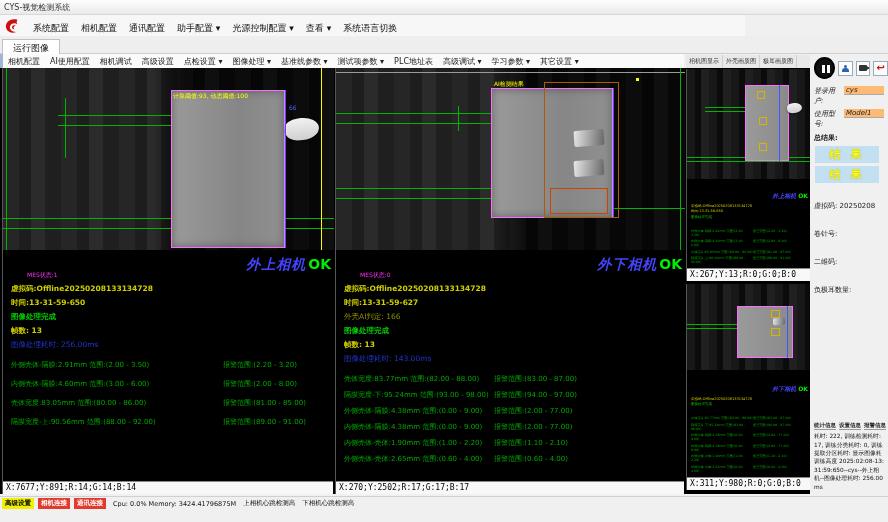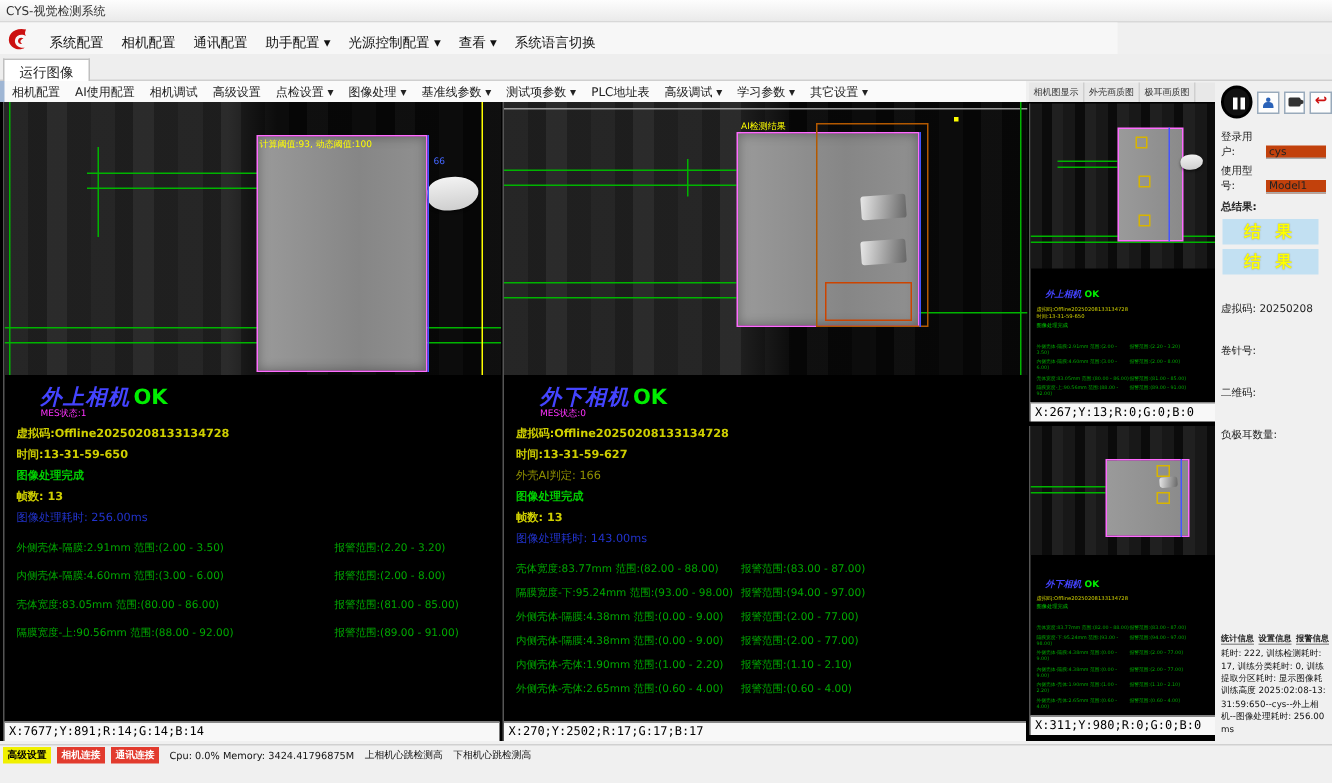--- a/index.html
+++ b/index.html
@@ -54,21 +54,21 @@
   .whitetab { position:absolute; background:linear-gradient(#f2f2f2,#cfcfcf);
     border-radius:45% 55% 55% 45%; transform:rotate(-6deg);
     box-shadow:0 1px 2px rgba(0,0,0,.6); }
   .orange-rect { position:absolute; border:1px solid #b35900; }
   .metaltab { position:absolute; background:linear-gradient(100deg,#e8e8e8,#9a9a9a 60%,#666);
     border-radius:2px; transform:rotate(-4deg); }
   .ydot { position:absolute; width:3px; height:3px; background:#ffff00; }
 
   
   .camtext { position:absolute; left:8px; top:186px; right:2px; }
-  .camtitle { margin-left:16px; }
+  .camtitle { margin-left:16px;text-align:right; }
   .camtitle .t { font-family:"DejaVu Serif", serif; font-style:italic; font-weight:bold;
     font-size:14px; color:#4444ff; letter-spacing:1px; }
   .camtitle .ok { font-size:14px; font-weight:bold; color:#00ee00; margin-left:2px; }
   .mes { color:#ff33ff; font-size:6px; margin-left:16px; margin-top:-3px; }
   .yline { color:#cfcf00; font-size:7.5px; font-weight:bold; margin-top:4px; }
   .oline { color:#8f8f00; font-size:7.5px; margin-top:4px; }
   .gline { color:#00cc00; font-size:7.5px; font-weight:bold; margin-top:4px; }
   .bline { color:#2233cc; font-size:7.5px; margin-top:4px; }
   .meas { margin-top:10px; }
   .mrow { display:flex; color:#00a800; font-size:7px; }
@@ -110,24 +110,24 @@
     display:flex; align-items:center; justify-content:center; position:relative; }
   .user-glyph { width:7px; height:7px; position:relative; }
   .user-glyph::before { content:""; position:absolute; left:2px; top:0; width:3px; height:3px;
     border-radius:50%; background:#2a62b8; }
   .user-glyph::after { content:""; position:absolute; left:0; top:3.5px; width:7px; height:3.5px;
     border-radius:3px 3px 0 0; background:#2a62b8; }
   .cam-glyph { width:8px; height:6px; background:#333; border-radius:1px; position:relative; }
   .cam-glyph::after { content:""; position:absolute; right:-2px; top:1px; width:3px; height:4px;
     background:#333; clip-path:polygon(0 0,100% 30%,100% 70%,0 100%); }
   .exit-glyph { color:#cc1111; font-weight:bold; font-size:10px; line-height:10px; }
-  .field { display:flex; align-items:flex-end; margin:3px 0 0 2px; }
+  .field { display:flex; align-items:flex-start; margin:3px 0 0 2px;font-style:italic; }
   .field .lab { width:30px; color:#222; }
   .field .val { flex:1; border-bottom:1px solid #aaa; margin-right:4px; padding-left:2px;
-    background:#c2410c; min-height:8px; }
+    background:#fdba74; min-height:8px; }
   .grouplab { margin:4px 0 0 2px; font-weight:bold; }
   .resultbox { width:64px; height:17px; margin:3px 0 0 3px; background:#c2e0f2;
     color:#ffff00; font-weight:bold; font-size:11px; text-align:center; line-height:17px;
     letter-spacing:3px; text-shadow:0 0 1px #888; }
   .plain { margin:18px 0 0 2px; }
   .sideinfo { position:absolute; left:0; bottom:2px; width:76px; }
   .infotabs { display:flex; gap:3px; padding-left:2px; }
   .infotab { font-size:5.5px; font-weight:bold; color:#222; border-bottom:1px solid #999; }
   .loglines { font-size:5.8px; color:#111; padding:2px 2px 0 2px; line-height:1.45;
     word-break:break-all; }

